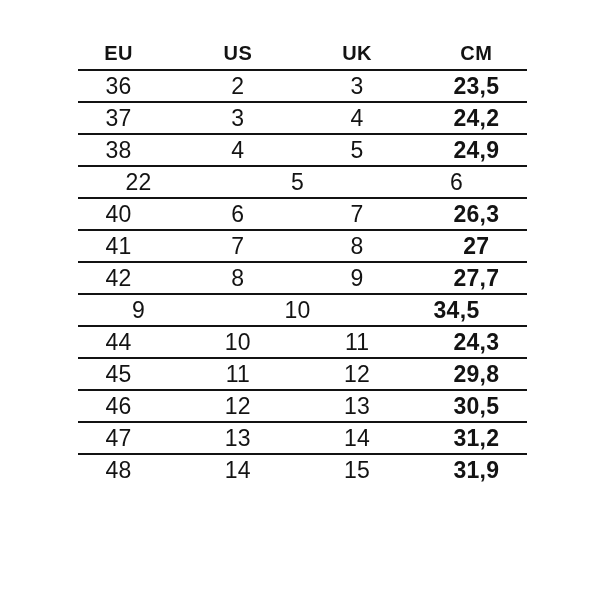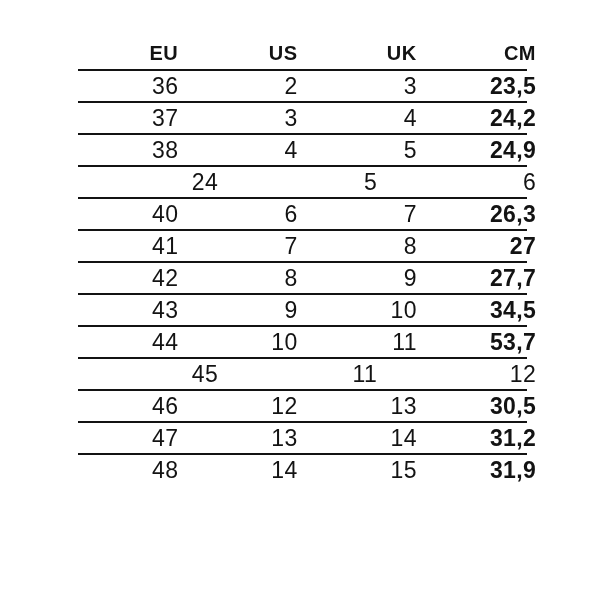--- a/index.html
+++ b/index.html
@@ -32,21 +32,21 @@
     position: absolute;
     left: 19px;
     width: 449px;
     bottom: -1px;
     height: 2px;
     background: #131313;
   }
   #rows .t-row:last-child::after { content: none; }
   .cell {
     flex: 1;
-    text-align: right;
+    text-align: center;
     font-size: 23px;
     font-weight: 400;
     color: #131313;
     letter-spacing: 0.3px;
   }
   .header .cell {
     font-size: 20px;
     font-weight: 700;
     letter-spacing: 0.5px;
   }
@@ -75,21 +75,21 @@
         <div class="cell">4</div>
         <div class="cell cm">24,2</div>
       </div>
       <div class="t-row">
         <div class="cell">38</div>
         <div class="cell">4</div>
         <div class="cell">5</div>
         <div class="cell cm">24,9</div>
       </div>
       <div class="t-row">
-        <div class="cell">24</div>
+        <div class="cell">22</div>
         <div class="cell">5</div>
         <div class="cell">6</div>
       </div>
       <div class="t-row">
         <div class="cell">40</div>
         <div class="cell">6</div>
         <div class="cell">7</div>
         <div class="cell cm">26,3</div>
       </div>
       <div class="t-row">
@@ -98,35 +98,35 @@
         <div class="cell">8</div>
         <div class="cell cm">27</div>
       </div>
       <div class="t-row">
         <div class="cell">42</div>
         <div class="cell">8</div>
         <div class="cell">9</div>
         <div class="cell cm">27,7</div>
       </div>
       <div class="t-row">
-        <div class="cell">43</div>
         <div class="cell">9</div>
         <div class="cell">10</div>
         <div class="cell cm">34,5</div>
       </div>
       <div class="t-row">
         <div class="cell">44</div>
         <div class="cell">10</div>
         <div class="cell">11</div>
-        <div class="cell cm">53,7</div>
+        <div class="cell cm">24,3</div>
       </div>
       <div class="t-row">
         <div class="cell">45</div>
         <div class="cell">11</div>
         <div class="cell">12</div>
+        <div class="cell cm">29,8</div>
       </div>
       <div class="t-row">
         <div class="cell">46</div>
         <div class="cell">12</div>
         <div class="cell">13</div>
         <div class="cell cm">30,5</div>
       </div>
       <div class="t-row">
         <div class="cell">47</div>
         <div class="cell">13</div>

